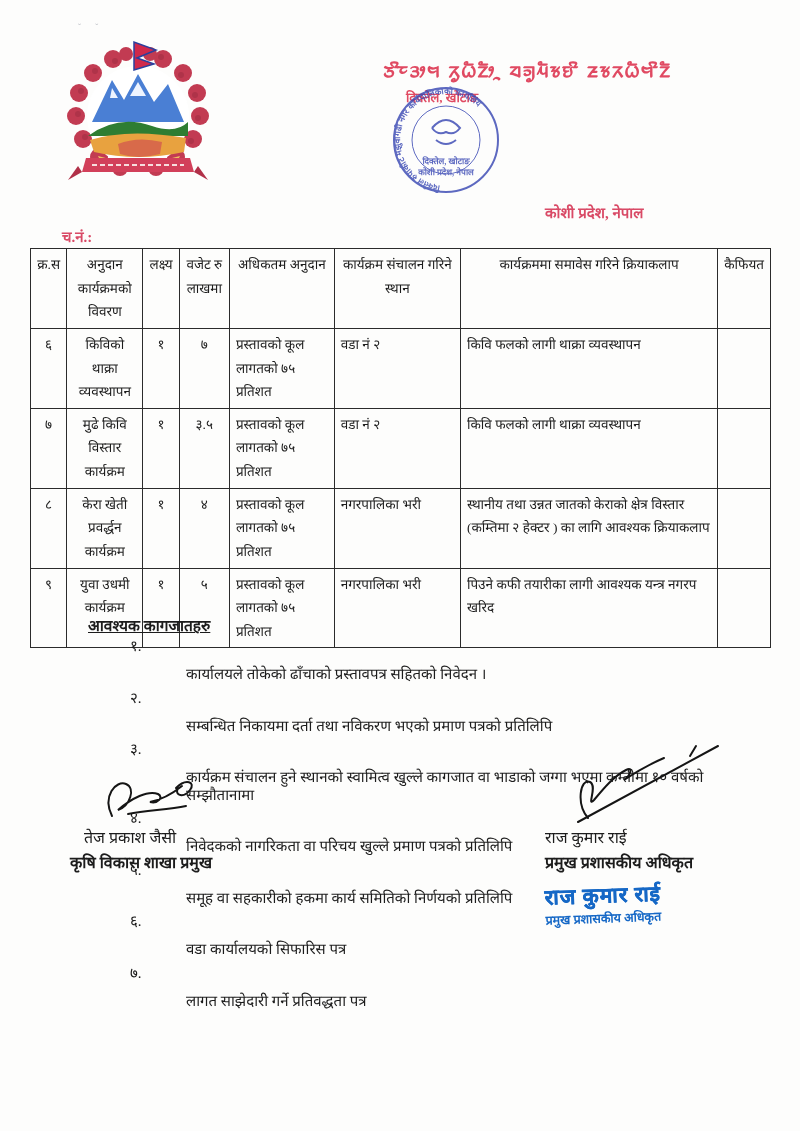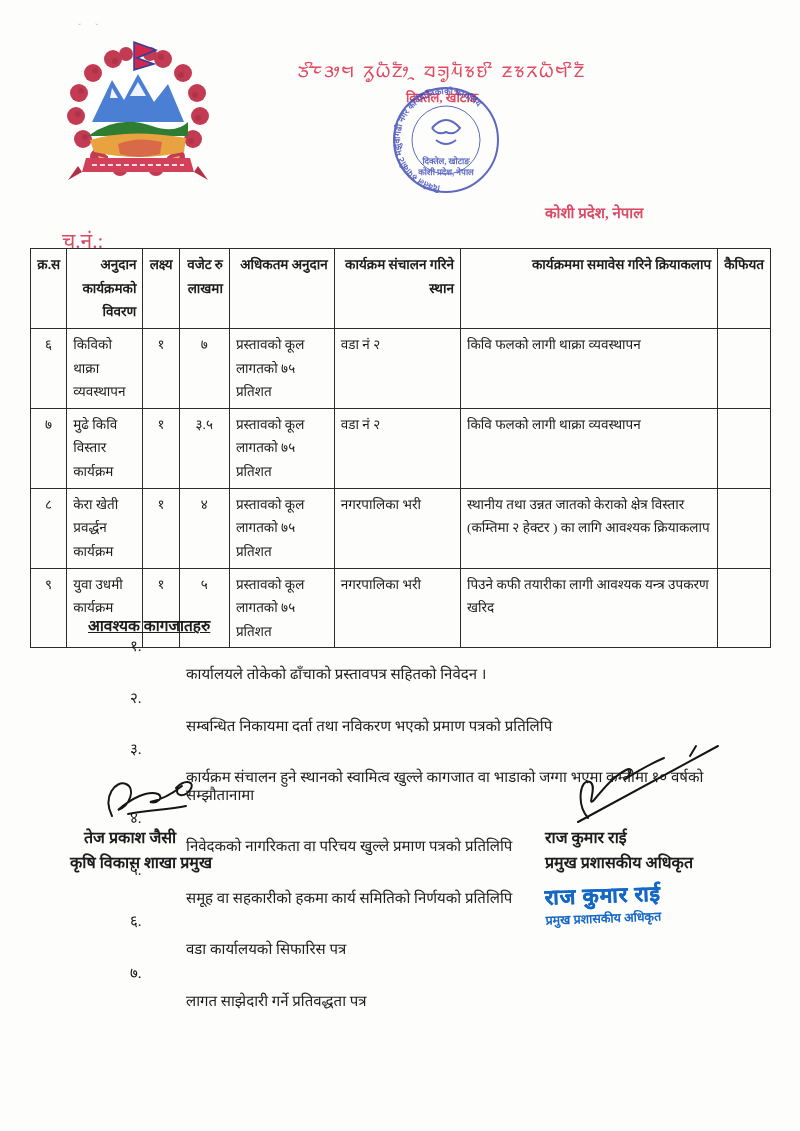--- a/index.html
+++ b/index.html
@@ -14,35 +14,35 @@
   html,body{background:#9a9a9a;}
   .page{
     position:relative;width:800px;height:1131px;margin:0 auto;
     background:#fdfdfc;overflow:hidden;
     font-family:"Liberation Serif","DejaVu Serif",serif;color:var(--ink);
   }
   
   .logo{position:absolute;left:58px;top:40px;width:160px;height:150px;}
   .head-text{position:absolute;left:212px;top:44px;width:460px;text-align:center;}
   .head-line1{font-size:29px;font-weight:bold;color:var(--header-red);line-height:1.15;}
-  .head-line2{font-size:22px;font-weight:normal;color:var(--header-red);margin-top:13px;letter-spacing:2px;}
+  .head-line2{font-size:22px;font-weight:bold;color:var(--header-red);margin-top:13px;letter-spacing:2px;text-align:right;}
   .head-line3{font-size:27px;font-weight:bold;color:var(--header-red);margin-top:9px;}
   .head-line4{font-size:13px;font-weight:bold;color:var(--header-red);margin-top:5px;}
   .header-stamp{position:absolute;left:388px;top:82px;width:116px;height:116px;opacity:.82;}
   
   .ref-line{position:absolute;left:62px;top:202px;font-size:15px;font-weight:bold;color:var(--ref-red);}
   .ref-province{position:absolute;left:545px;top:202px;font-size:15px;font-weight:bold;color:var(--ref-red);}
-  .ref-chalani{position:absolute;left:62px;top:226px;font-size:21px;font-weight:normal;color:var(--ref-red);}
+  .ref-chalani{position:absolute;left:62px;top:226px;font-size:15px;font-weight:bold;color:var(--ref-red);}
   
   table.grant{position:absolute;left:30px;top:248px;width:741px;border-collapse:collapse;
     font-size:13.5px;line-height:1.75;}
   table.grant th,table.grant td{border:1.6px solid var(--border);padding:4px 6px;vertical-align:top;}
-  table.grant th{font-weight:bold;text-align:right;}
+  table.grant th{font-weight:normal;text-align:center;}
   th.c0,td.c0{width:4.9%;text-align:center;}
-  th.c1,td.c1{width:10.3%;text-align:left;}
+  th.c1,td.c1{width:10.3%;text-align:center;}
   th.c2,td.c2{width:4.9%;text-align:center;}
   th.c3,td.c3{width:6.8%;}
   td.c3{text-align:center;}
   th.c4,td.c4{width:14.2%;}
   th.c5,td.c5{width:17.1%;}
   th.c6,td.c6{width:34.9%;}
   th.c7,td.c7{width:6.9%;}
   table.grant thead tr{height:68px;}
   table.grant tbody tr:nth-child(1){height:78px;}
   table.grant tbody tr:nth-child(2){height:72px;}
@@ -51,21 +51,21 @@
   
   .notes-heading{position:absolute;left:88px;top:614px;font-size:15.5px;font-weight:bold;
     text-decoration:underline;text-align:right;}
   .notes-list{position:absolute;left:130px;top:638px;width:620px;font-size:15px;}
   .note-item{display:flex;margin-bottom:6px;line-height:17.5px;}
   .note-num{width:56px;flex:0 0 56px;}
   .note-text{flex:1;margin-top:28px;}
   
   .sig-left{position:absolute;left:70px;top:776px;width:210px;text-align:left;}
   .sig-left-svg{width:105px;height:48px;margin-left:28px;display:block;}
-  .sig-name{font-size:16px;margin-top:2px;padding-left:14px;font-weight:bold;}
+  .sig-name{font-size:16px;margin-top:2px;padding-left:14px;}
   .sig-title{font-size:16px;margin-top:3px;font-weight:bold;}
   .sig-right{position:absolute;left:545px;top:742px;width:210px;text-align:left;}
   .sig-right-svg{width:160px;height:82px;display:block;margin:0 auto;}
   .sig-right .sig-name{padding-left:0;}
   .officer-stamp{margin-top:6px;color:var(--officer-blue);transform:rotate(-2deg);}
   .officer-stamp-name{font-size:21px;font-weight:bold;letter-spacing:1px;
     -webkit-text-stroke:.4px var(--officer-blue);}
   .officer-stamp-title{font-size:12.5px;font-weight:bold;margin-top:1px;}
   .scan-speck{position:absolute;left:78px;top:22px;width:30px;height:14px;color:#8a8f9a;
     font-size:9px;letter-spacing:6px;opacity:.55;}
@@ -189,21 +189,21 @@
           <td class="c6">स्थानीय तथा उन्नत जातको केराको क्षेत्र विस्तार  (कम्तिमा २ हेक्टर ) का लागि आवश्यक क्रियाकलाप</td>
           <td class="c7"></td>
         </tr>
         <tr>
           <td class="c0">९</td>
           <td class="c1">युवा उधमी कार्यक्रम</td>
           <td class="c2">१</td>
           <td class="c3">५</td>
           <td class="c4">प्रस्तावको कूल लागतको ७५ प्रतिशत</td>
           <td class="c5">नगरपालिका भरी</td>
-          <td class="c6">पिउने  कफी  तयारीका  लागी  आवश्यक  यन्त्र उपकरण खरिद</td>
+          <td class="c6">पिउने  कफी  तयारीका  लागी  आवश्यक  यन्त्र नगरप खरिद</td>
           <td class="c7"></td>
         </tr>
       </tbody>
   </table>
 
   <div class="notes-heading">आवश्यक कागजातहरु</div>
   <div class="notes-list">
       <div class="note-item">
         <span class="note-num">१.</span>
         <span class="note-text">कार्यालयले तोकेको ढाँचाको प्रस्तावपत्र सहितको निवेदन ।</span>

